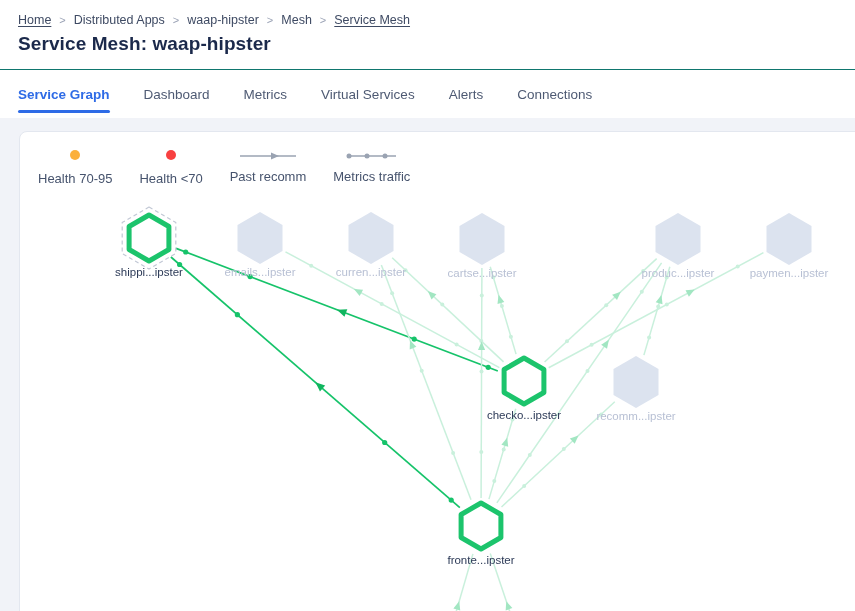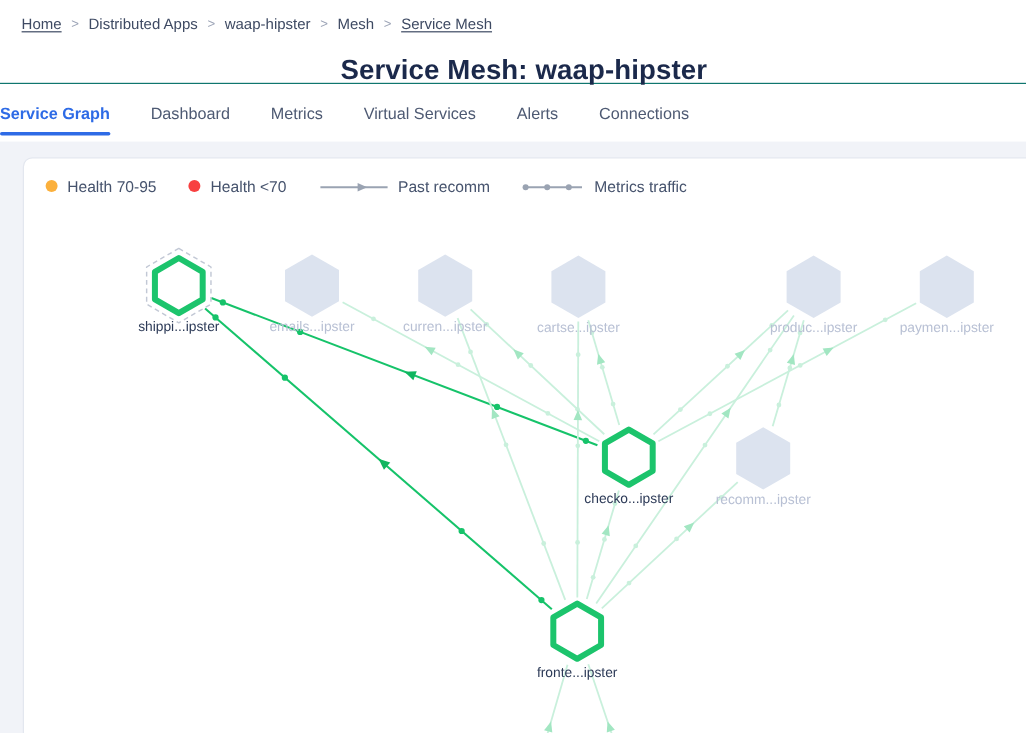--- a/index.html
+++ b/index.html
@@ -5,33 +5,33 @@
   * { margin:0; padding:0; box-sizing:border-box; }
   html,body { width:855px; height:611px; overflow:hidden; }
   body { font-family:"Liberation Sans", sans-serif; background:#ffffff; position:relative; }
 
   
   .header { position:absolute; top:0; left:0; width:855px; height:70px; background:#fff; border-bottom:1px solid #0f766e; padding:11px 0 0 18px; }
   .breadcrumb { display:flex; align-items:center; gap:8px; font-size:12.5px; color:#3e4a63; height:18px; }
   .crumb { white-space:nowrap; }
   .crumb.link { text-decoration:underline; text-underline-offset:2px; cursor:pointer; }
   .crumb-sep { color:#9aa2b5; font-size:11px; }
-  .title { font-size:23px; font-weight:600; color:#1b294b; margin-top:16px; letter-spacing:.1px;text-align:center; }
+  .title { font-size:19px; font-weight:600; color:#1b294b; margin-top:4px; letter-spacing:.1px; }
 
   
-  .tabbar { position:absolute; top:71px; left:0; width:855px; height:47px; background:#fff; display:flex; align-items:center; gap:34px; white-space:nowrap; }
+  .tabbar { position:absolute; top:71px; left:0; width:855px; height:47px; background:#fff; display:flex; align-items:center; gap:34px; padding-left:18px; white-space:nowrap; }
   .tab { position:relative; font-size:13.5px; color:#4e5a73; height:100%; display:flex; align-items:center; cursor:pointer; }
   .tab.active { color:#2e6be6; font-weight:700; }
   .tab.active::after { content:""; position:absolute; left:0; right:0; bottom:5px; height:3px; background:#2e6be6; border-radius:3px; }
 
   
   .content { position:absolute; top:118px; left:0; width:855px; height:493px; background:#f1f3f8; }
   .panel { position:absolute; top:13px; left:19px; width:881px; height:600px; background:#fff; border:1px solid #e3e7ef; border-radius:8px; }
   .legend { position:absolute; top:16px; left:18px; display:flex; align-items:center; gap:27px; z-index:2; }
-  .legend-item { display:flex; align-items:center; gap:8px; font-size:13px; color:#46536d; }
+  .legend-item { display:flex; align-items:center; gap:8px; font-size:13px; color:#46536d;flex-direction:column; }
   .legend-dot { width:10px; height:10px; border-radius:50%; display:inline-block; }
   .legend-swatch svg { display:block; }
   .graph-svg { position:absolute; left:0; top:0; }
   svg text.node-label { font-family:"Liberation Sans", sans-serif; font-size:11.5px; }
 </style>
 </head>
 <body>
 
 <div class="header">
   <nav class="breadcrumb" id="breadcrumb">

